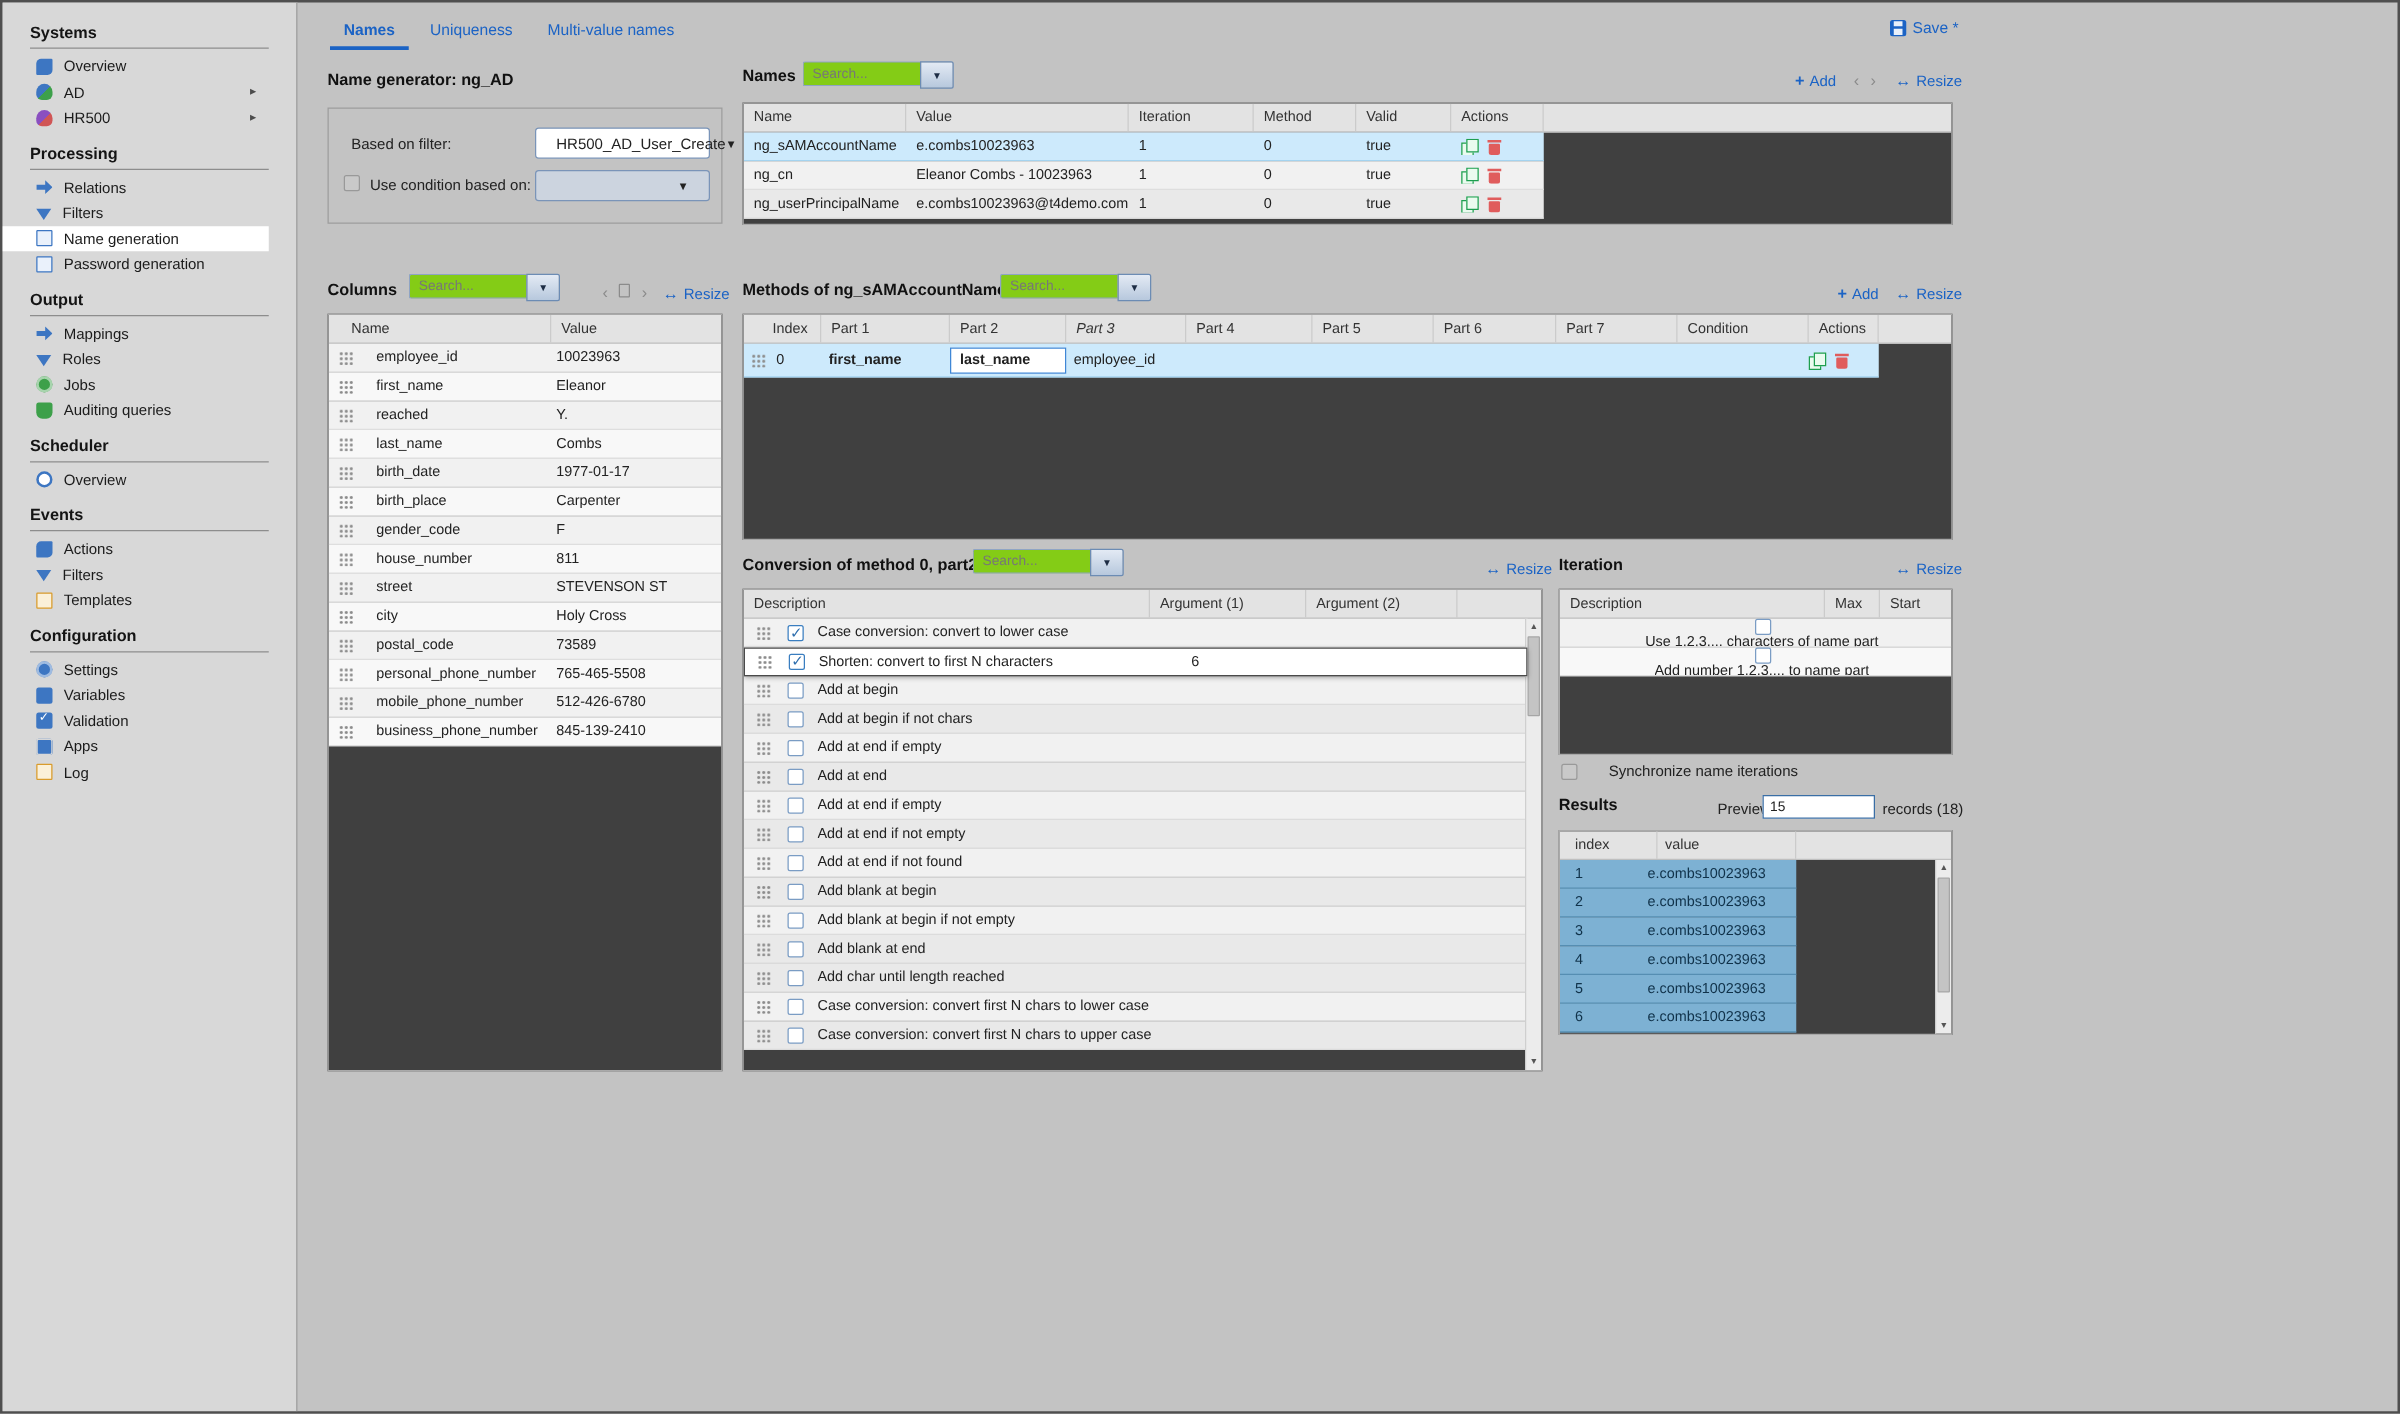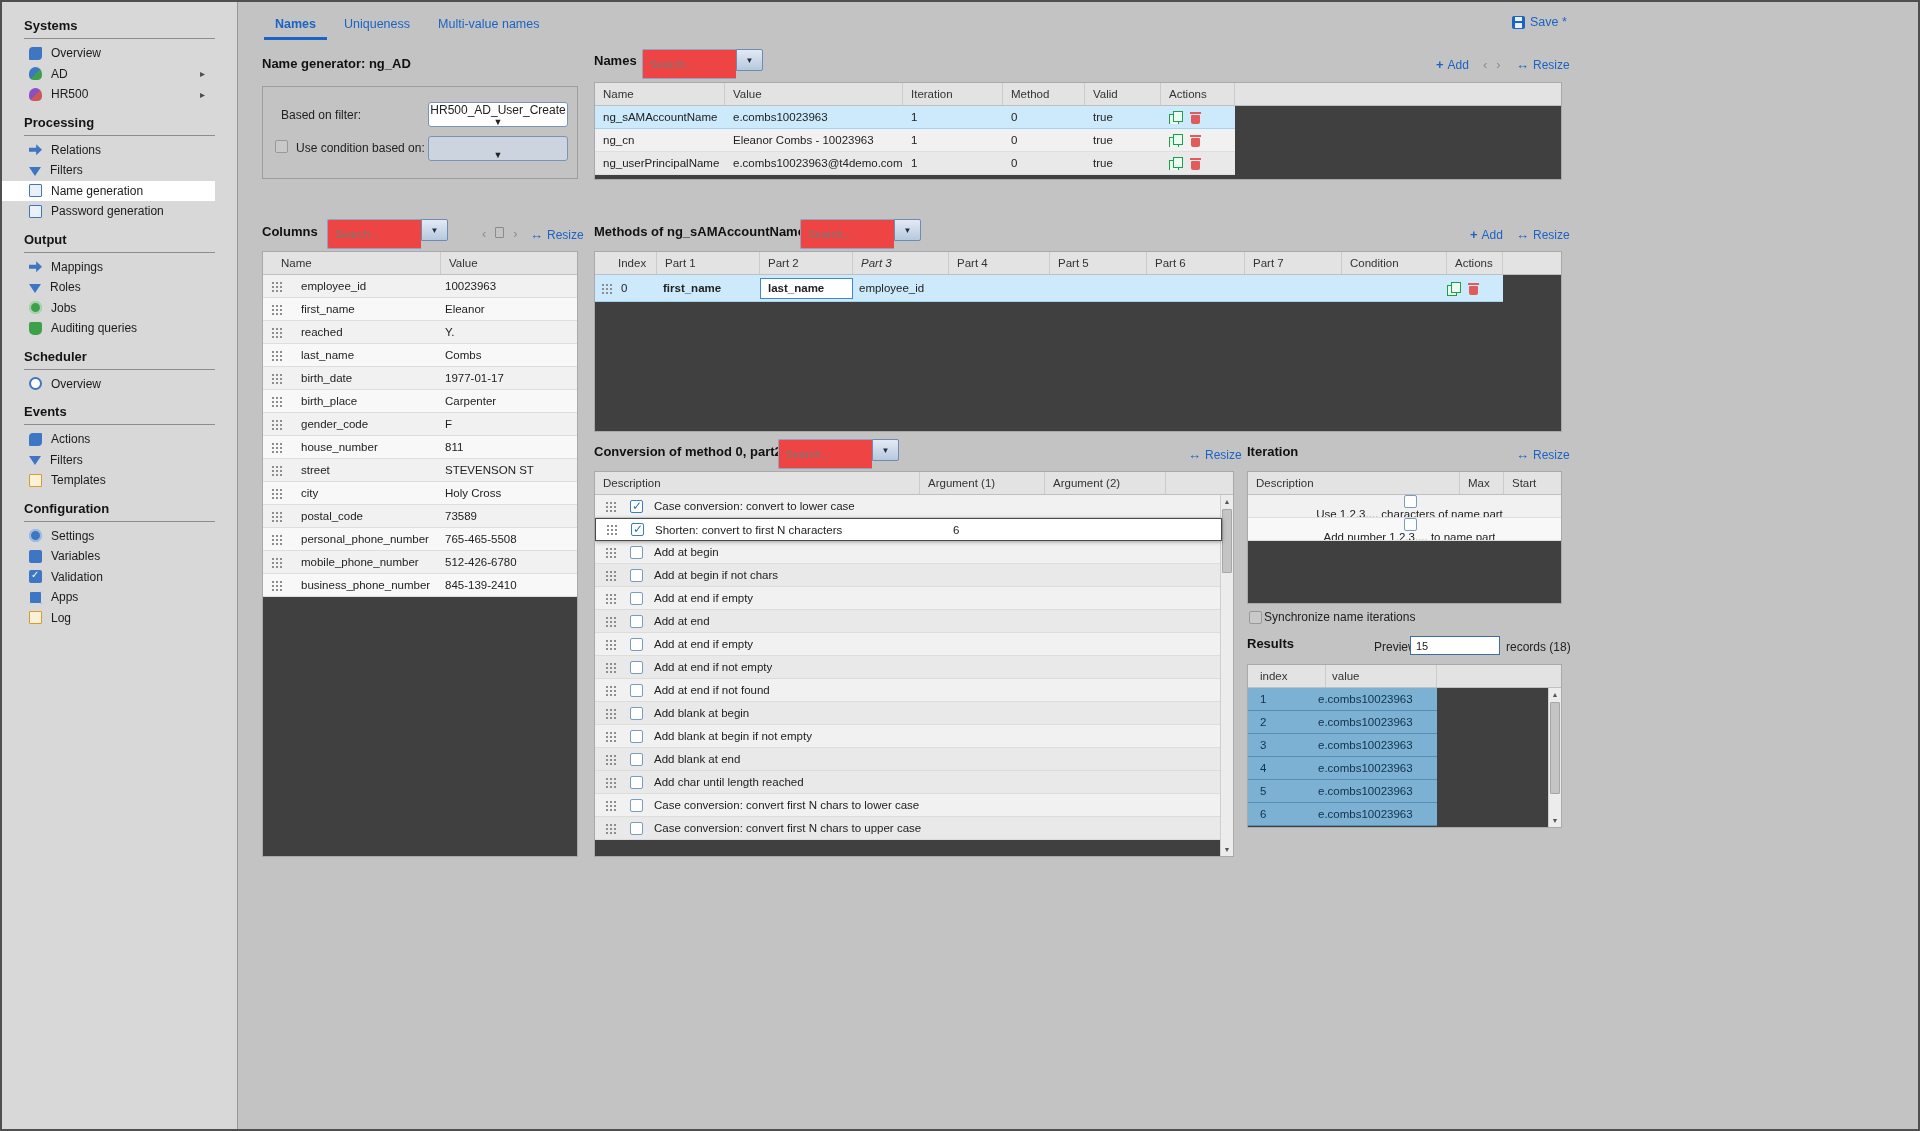--- a/index.html
+++ b/index.html
@@ -35,24 +35,24 @@
   .tab{font-size:12.5px;color:#1b63c5;padding:7px 11px 9px 11px;cursor:pointer;}
   .tab.active{box-shadow:inset 0 -3px 0 #1b63c5;font-weight:bold;}
   .savebtn{position:absolute;left:1510px;top:13px;display:flex;align-items:center;gap:5px;color:#1b63c5;font-size:12.5px;cursor:pointer;}
   .ic-save{width:13px;height:13px;background:#1b63c5;border-radius:2px;position:relative;}
   .ic-save::before{content:"";position:absolute;top:1px;left:3px;width:7px;height:4px;background:#e8f0fb;}
   .ic-save::after{content:"";position:absolute;bottom:1px;left:3px;width:7px;height:5px;background:#e8f0fb;}
 
   
   .panel-title{position:absolute;font-size:13px;font-weight:bold;color:#111;white-space:nowrap;}
   .combo{position:absolute;display:flex;height:22px;}
-  .combo input{width:94px;height:30px;border:1px solid #8fa4c4;border-right:none;font-size:11px;padding:0 7px;color:#333;background:#ef4444;border-radius:2px 0 0 2px;outline:none;}
+  .combo input{width:94px;height:20px;border:1px solid #8fa4c4;border-right:none;font-size:11px;padding:0 7px;color:#333;background:#84cc16;border-radius:2px 0 0 2px;outline:none;}
   .combo input::placeholder{color:#777;}
   .combo .dd{width:27px;height:22px;background:linear-gradient(#e3eaf4,#b7c8dd);border:1px solid #6c8cb4;border-radius:0 2px 2px 0;display:flex;align-items:center;justify-content:center;font-size:8px;color:#1d2c44;cursor:pointer;}
-  .select{position:absolute;height:25px;border:1px solid #7a94b8;border-radius:3px;background:#fff;display:flex;align-items:center;justify-content:space-between;font-size:12px;color:#222;padding:0 16px;width:140px;cursor:pointer;flex-direction:column;}
+  .select{position:absolute;height:25px;border:1px solid #7a94b8;border-radius:3px;background:#fff;display:flex;align-items:center;justify-content:space-between;font-size:12px;color:#222;padding:0 16px;width:140px;cursor:pointer;}
   .select .arrow{font-size:9px;color:#222;}
   .select.disabled{background:#ccd4df;}
   .linkbtn{position:absolute;display:flex;align-items:center;gap:4px;color:#1b63c5;font-size:12px;cursor:pointer;white-space:nowrap;}
   .linkbtn .sym{font-size:13px;font-weight:bold;}
   .chevrons{position:absolute;display:flex;gap:9px;color:#8b8b8b;font-size:13px;}
   .chevrons span{cursor:pointer;}
   .pagebox{display:inline-block;width:9px;height:11px;border:1px solid #8b8b8b;border-radius:1px;margin-top:1px;}
 
   .tbl{position:absolute;background:#404040;border:1px solid #a9a9a9;overflow:hidden;}
   .thead{display:flex;background:#e3e3e3;border-bottom:1px solid #bfbfbf;height:23px;align-items:stretch;font-size:11.5px;color:#333;}
@@ -114,21 +114,21 @@
   .irow{display:flex;align-items:center;height:23px;font-size:11.5px;color:#222;border-bottom:1px solid #dedede;flex-direction:column;}
   .irow .cb{margin-left:12px;}
   .irow .ilabel{margin-left:10px;white-space:nowrap;overflow:hidden;}
 
   
   .preview-input{position:absolute;width:90px;height:19px;border:1px solid #3a6ea5;font-size:11px;padding:0 5px;background:#fff;color:#222;outline:none;}
   .rrow{display:flex;align-items:center;height:23px;width:189px;font-size:11.5px;color:#10324a;background:#7db1d3;border-bottom:1px solid #568eb2;}
   .rrow .ridx{width:70px;padding-left:12px;}
   .rrow .rval{flex:1;white-space:nowrap;overflow:hidden;}
 
-  .synrow{position:absolute;display:flex;align-items:center;gap:2px;font-size:12px;color:#222;}
+  .synrow{position:absolute;display:flex;align-items:center;gap:25px;font-size:12px;color:#222;}
   .plainlabel{position:absolute;font-size:12px;color:#222;white-space:nowrap;}
 </style>
 </head>
 <body>
 
 <div id="screen">
 
   <aside id="sidebar">
 
     <div class="side-section">

